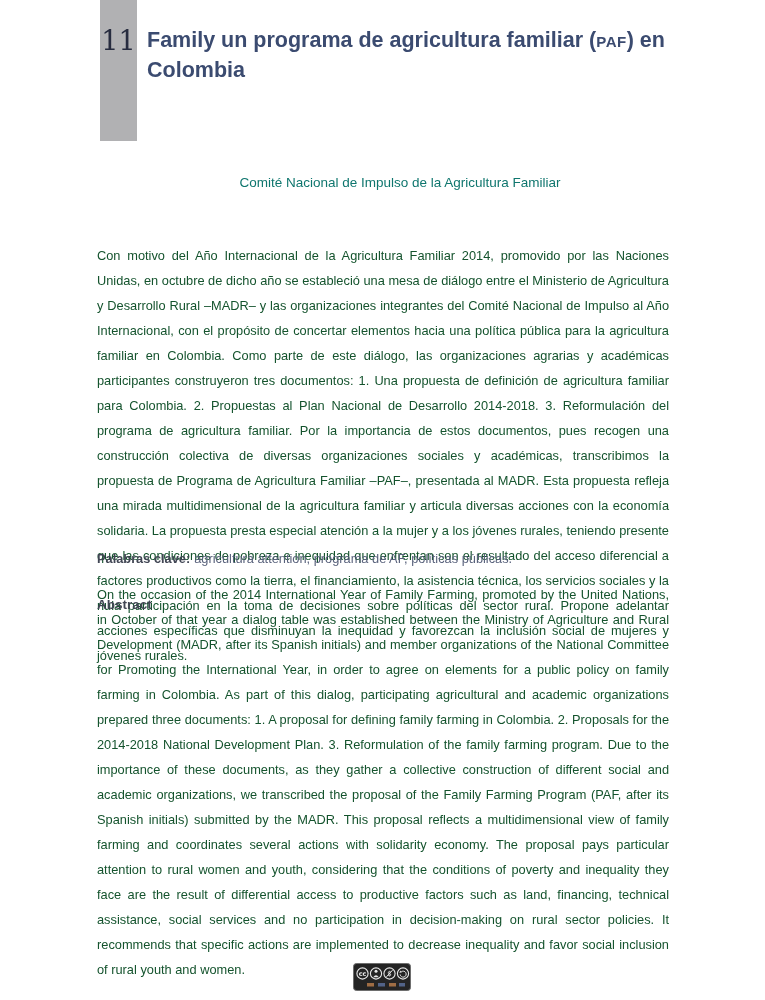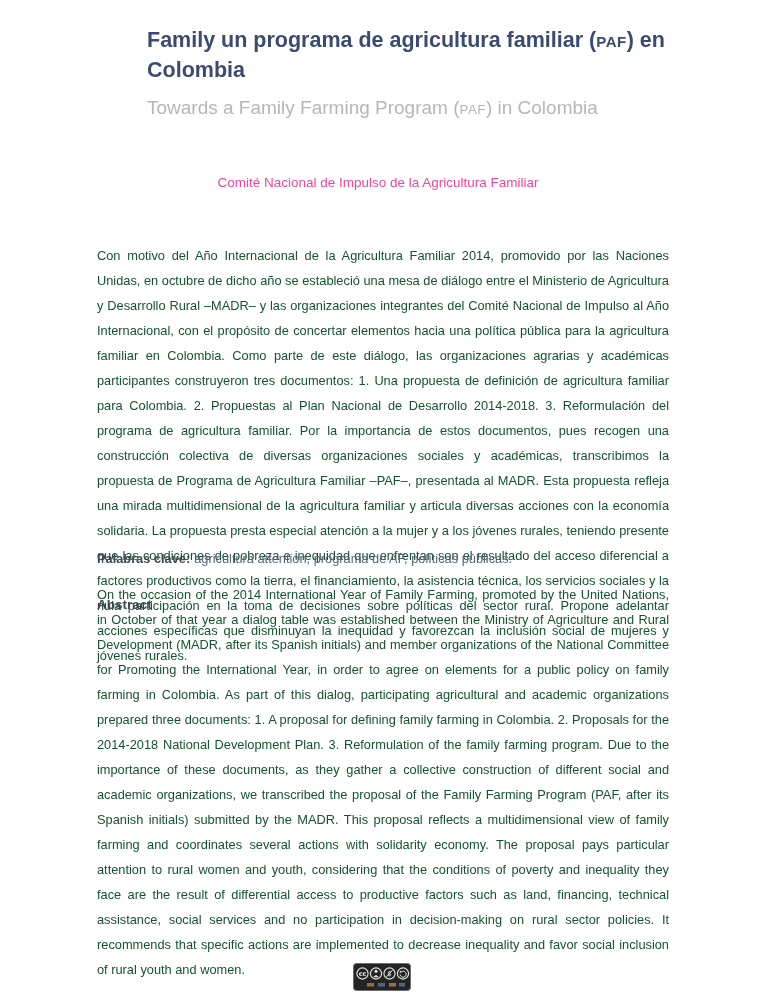--- a/index.html
+++ b/index.html
@@ -19,22 +19,22 @@
   .title {
     margin:0; font-size:21.5px; line-height:28px; font-weight:600;
     color:#3b4b70; letter-spacing:0;
   }
   .subtitle {
     margin:12px 0 0 0; font-size:19px; line-height:24px; font-weight:400;
     color:#b6b6b8;
   }
   .sc { font-size:0.70em; letter-spacing:0.5px;text-align:center; }
   .author-line {
-    position:absolute; left:92px; top:175px; width:572px; text-align:center;
-    font-size:13.5px; color:#ec4899;
+    position:absolute; left:114px; top:175px; width:572px; text-align:center;
+    font-size:13.5px; color:#0f766e;
   }
   .sec-head {
     position:absolute; left:97px; width:572px; margin:0;
     font-size:13.5px; font-weight:bold; color:#414654;
   }
   .body-par {
     position:absolute; left:97px; width:572px; margin:0;
     font-size:12.8px; line-height:25px; text-align:justify;
     color:#14532d; hyphens:auto; -webkit-hyphens:auto;
   }
@@ -52,24 +52,26 @@
   .keywords-line { top:899px; }
   .cc-badge {
     position:absolute; left:353px; top:963px; width:78px; height:28px;
   }
 </style>
 </head>
 <body>
 
 <div class="page">
 
+  <div class="num-bar">
+    <span class="chapter-num">11</span>
+  </div>
 
   <header class="title-block">
     <h1 class="title"><span>Family un programa de agricultura familiar (</span><span class="sc">PAF</span><span>) en Colombia</span></h1>
-    <h2 class="subtitle"><span>Towards a Family Farming Program (</span><span class="sc">PAF</span><span>) in Colombia</span></h2>
   </header>
 
   <div class="author-line">Comité Nacional de Impulso de la Agricultura Familiar</div>
 
 
   <p class="body-par resumen-body" lang="es">Con motivo del Año Internacional de la Agricultura Familiar 2014, promovido por las Naciones Unidas, en octubre de dicho año se estableció una mesa de diálogo entre el Ministerio de Agricultura y Desarrollo Rural –MADR– y las organizaciones integrantes del Comité Nacional de Impulso al Año Internacional, con el propósito de concertar elementos hacia una política pública para la agricultura familiar en Colombia. Como parte de este diálogo, las organizaciones agrarias y académicas participantes construyeron tres documentos: 1. Una propuesta de definición de agricultura familiar para Colombia. 2. Propuestas al Plan Nacional de Desarrollo 2014-2018. 3. Reformulación del programa de agricultura familiar. Por la importancia de estos documentos, pues recogen una construcción colectiva de diversas organizaciones sociales y académicas, transcribimos la propuesta de Programa de Agricultura Familiar –PAF–, presentada al MADR. Esta propuesta refleja una mirada multidimensional de la agricultura familiar y articula diversas acciones con la economía solidaria. La propuesta presta especial atención a la mujer y a los jóvenes rurales, teniendo presente que las condiciones de pobreza e inequidad que enfrentan son el resultado del acceso diferencial a factores productivos como la tierra, el financiamiento, la asistencia técnica, los servicios sociales y la nula participación en la toma de decisiones sobre políticas del sector rural. Propone adelantar acciones específicas que disminuyan la inequidad y favorezcan la inclusión social de mujeres y jóvenes rurales.</p>
 
   <p class="kw-line palabras-line"><span class="kw-label">Palabras clave:</span><span class="kw-val">agricultura attention, programa de AF, políticas públicas.</span></p>
 
   <h3 class="sec-head abstract-head">Abstract</h3>

